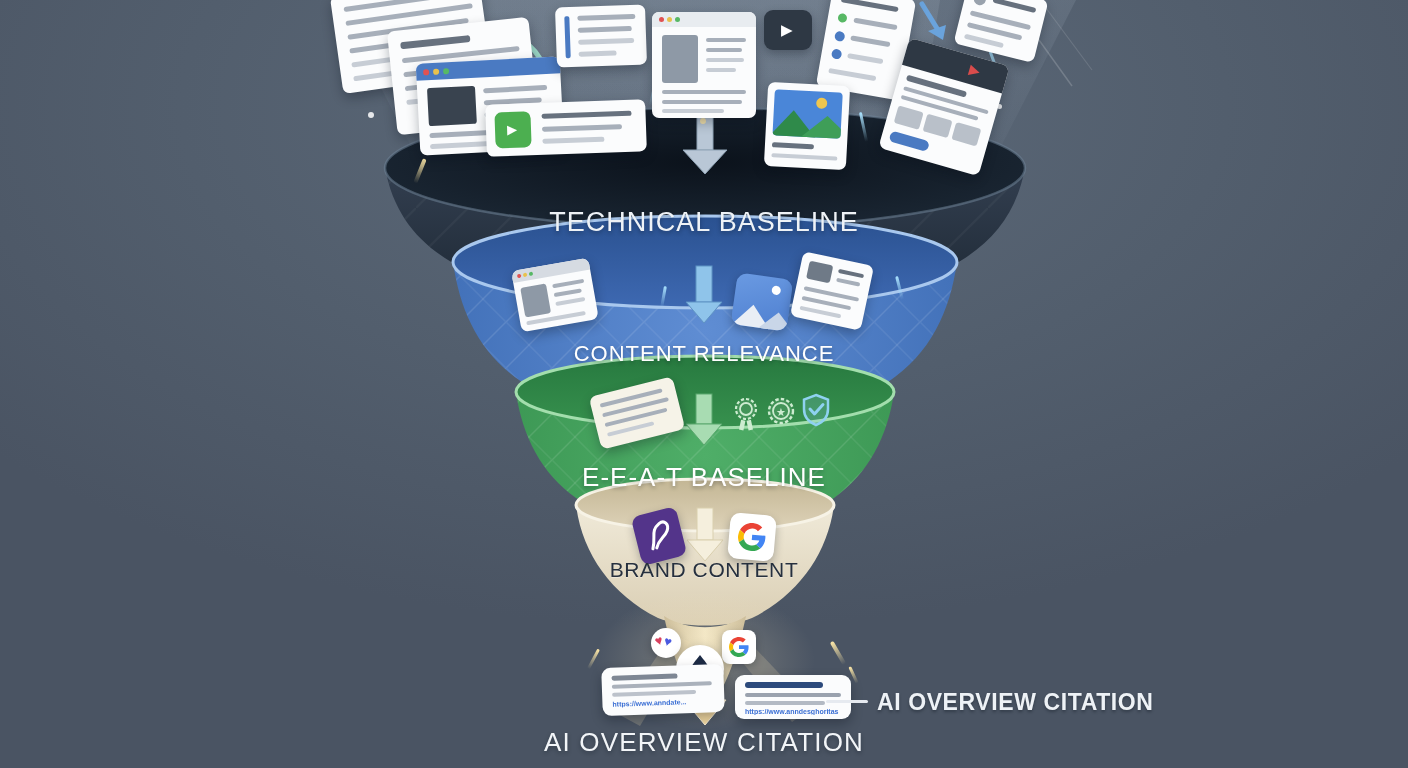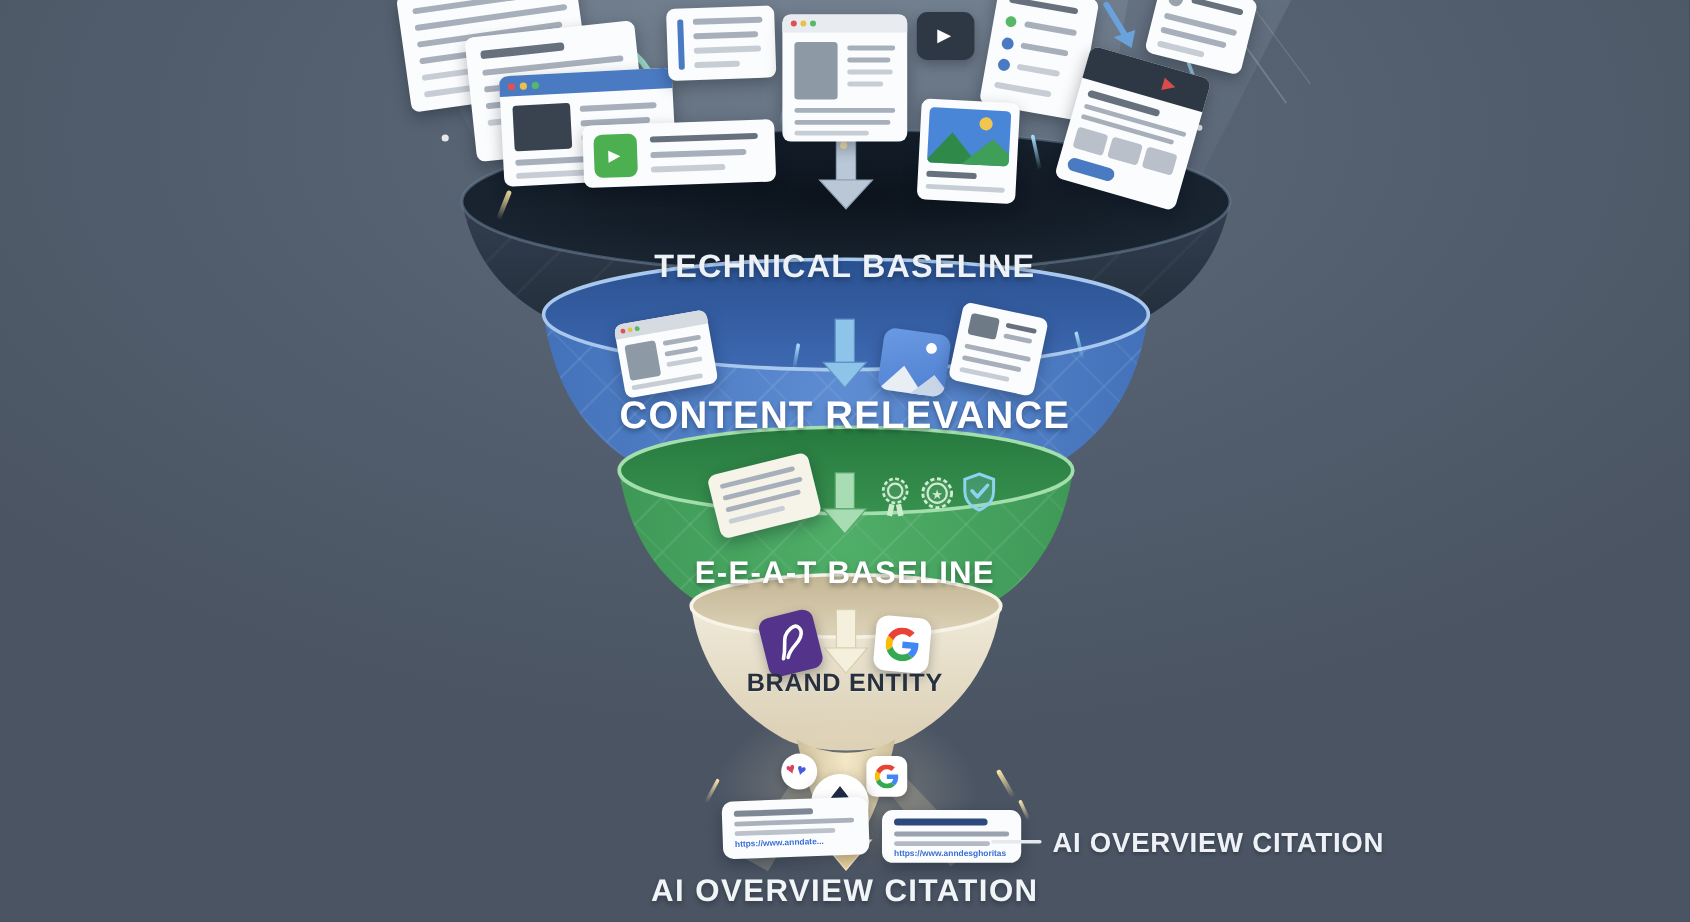--- a/index.html
+++ b/index.html
@@ -12,24 +12,24 @@
   .card{position:absolute;background:#fbfcfd;border-radius:7px;box-shadow:0 5px 12px rgba(8,14,22,.3);}
   .ln{position:absolute;height:5px;border-radius:3px;background:#a7afba;}
   .ln.d{background:#67717e;}
   .ln.l{background:#c7cdd5;}
   .ln.t{height:4px;}
   .dot{position:absolute;border-radius:50%;}
   .sk{position:absolute;border-radius:4px;z-index:2;}
   .gold{background:linear-gradient(180deg,#ffe9a8,rgba(255,233,168,0));}
   .cyan{background:linear-gradient(180deg,#a9e2ff,rgba(169,226,255,0));}
   .wdot{background:#ffffff;border-radius:50%;opacity:.85;}
-  .stage-label{position:absolute;left:354px;width:700px;text-align:center;font-weight:700;
+  .stage-label{position:absolute;left:354px;width:700px;text-align:center;font-weight:400;
     letter-spacing:1px;text-shadow:0 2px 4px rgba(10,16,26,.35);}
   .lab1{top:207px;font-size:27px;color:#eef2f6;}
-  .lab2{top:328px;font-size:32px;color:#ffffff;}
+  .lab2{top:341px;font-size:22px;color:#ffffff;}
   .lab3{top:462px;font-size:26px;color:#ffffff;}
   .lab4{top:558px;font-size:21px;line-height:24px;color:#26303e;text-shadow:0 1px 0 rgba(255,255,255,.35);letter-spacing:.6px;}
   .lab-bottom{top:727px;font-size:26px;color:#f2f5f8;letter-spacing:1.2px;}
   .callout-label{position:absolute;left:877px;top:689px;font-size:23px;font-weight:700;color:#eef2f6;
     letter-spacing:.6px;text-shadow:0 2px 3px rgba(10,16,26,.35);}
   .dash{position:absolute;left:826px;top:700px;width:42px;height:3px;background:#e6eaf0;border-radius:2px;}
   .play{position:absolute;font-size:15px;color:#ffffff;line-height:1;}
   .url-txt{position:absolute;font-size:7px;color:#3b6fd4;white-space:nowrap;overflow:hidden;font-weight:700;}
 </style>
 </head>
@@ -358,20 +358,20 @@
     <div class="ln t" style="left:10px;top:26px;width:80px;background:#b3bac4"></div>
     <div class="url-txt" style="left:10px;top:33px;width:98px">https://www.anndesghoritas</div>
   </div>
 </div>
 
 <div class="labels-layer">
   <div class="stage-label lab1">TECHNICAL BASELINE</div>
   <div class="stage-label lab2">CONTENT RELEVANCE</div>
   <div class="stage-label lab3">E-E-A-T BASELINE</div>
   <div class="stage-label lab4">
-    <div>BRAND ENTITY</div>
+    <div>BRAND CONTENT</div>
   </div>
   <div class="stage-label lab-bottom">AI OVERVIEW CITATION</div>
   <div class="dash"></div>
   <div class="callout-label">AI OVERVIEW CITATION</div>
 </div>
 
 </div>
 
 </body></html>

